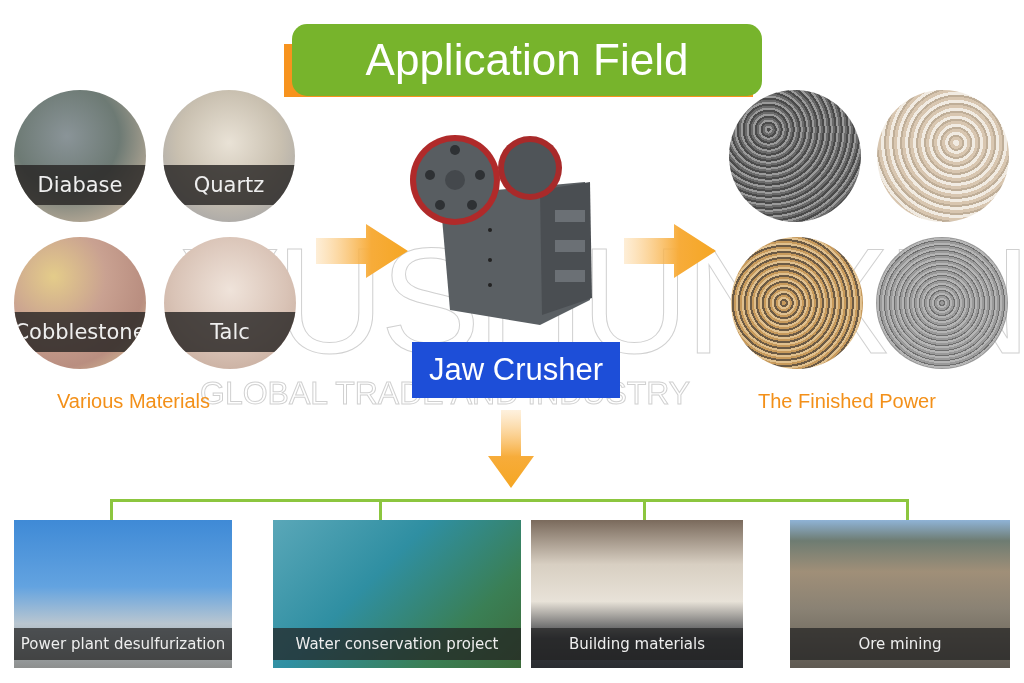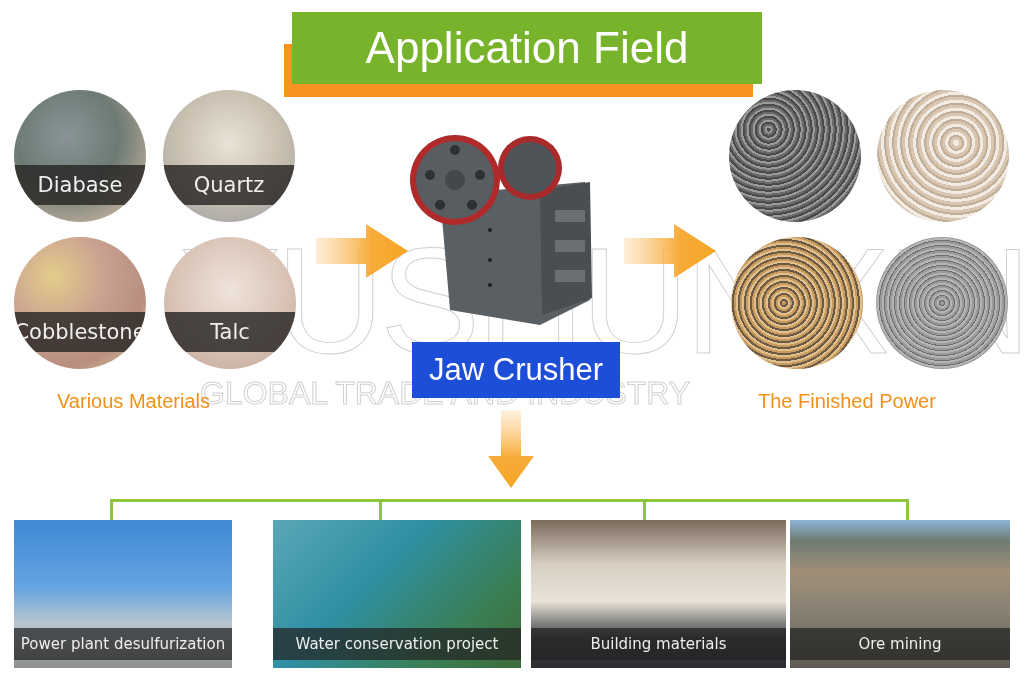--- a/index.html
+++ b/index.html
@@ -2,22 +2,22 @@
 <html><head>
 <meta charset="utf-8">
 <style>
   html, body { margin:0; padding:0; }
   body { width:1024px; height:683px; background:#ffffff; position:relative; overflow:hidden;
          font-family:"Liberation Sans", sans-serif; }
   .abs { position:absolute; }
 
   
   .title-shadow { left:284px; top:44px; width:469px; height:53px; background:#f7931e; }
-  .title-box { left:292px; top:12px; width:470px; height:72px; background:#77b42c;
-               color:#fff; font-size:44px; display:flex; align-items:center; justify-content:center; }
+  .title-box { left:292px; top:24px; width:470px; height:72px; background:#77b42c;
+               color:#fff; font-size:44px; display:flex; align-items:center; justify-content:center;border-radius:15px; }
 
   
   .circle { width:132px; height:132px; border-radius:50%; overflow:hidden; }
   .band { position:absolute; left:0; right:0; top:47px; height:40px; background:rgba(40,38,36,0.82);
           color:#eee; font-family:"DejaVu Sans", sans-serif; font-size:21px;
           display:flex; align-items:center; justify-content:center;margin-top:28px; }
 
   .label-orange { color:#f39019; font-size:20px; }
 
   
@@ -129,18 +129,18 @@
 <div class="abs vline" style="left:379px;"></div>
 <div class="abs vline" style="left:643px;"></div>
 <div class="abs vline" style="left:906px;"></div>
 
 <div class="abs panel" style="left:14px; width:218px; background:linear-gradient(180deg,#3f8ad6 0%,#63a3e0 45%,#b9c6d0 70%,#8d8f8e 100%);">
   <div class="panel-cap">Power plant desulfurization</div>
 </div>
 <div class="abs panel" style="left:273px; width:248px; background:linear-gradient(135deg,#5aa7b8 0%,#2f8fa2 40%,#3a7f55 75%,#3d6b3a 100%);">
   <div class="panel-cap">Water conservation project</div>
 </div>
-<div class="abs panel" style="left:531px; width:255px; background:linear-gradient(180deg,#7a6a5c 0%,#d8cfc2 30%,#e8e2d8 55%,#3c3f44 80%,#2a2c30 100%);">
+<div class="abs panel" style="left:531px; width:212px; background:linear-gradient(180deg,#7a6a5c 0%,#d8cfc2 30%,#e8e2d8 55%,#3c3f44 80%,#2a2c30 100%);">
   <div class="panel-cap">Building materials</div>
 </div>
 <div class="abs panel" style="left:790px; width:220px; background:linear-gradient(180deg,#8fb3d6 0%,#6e7c72 14%,#a08f78 35%,#8a8274 60%,#5f5a52 100%);">
   <div class="panel-cap">Ore mining</div>
 </div>
 
 </body></html>

